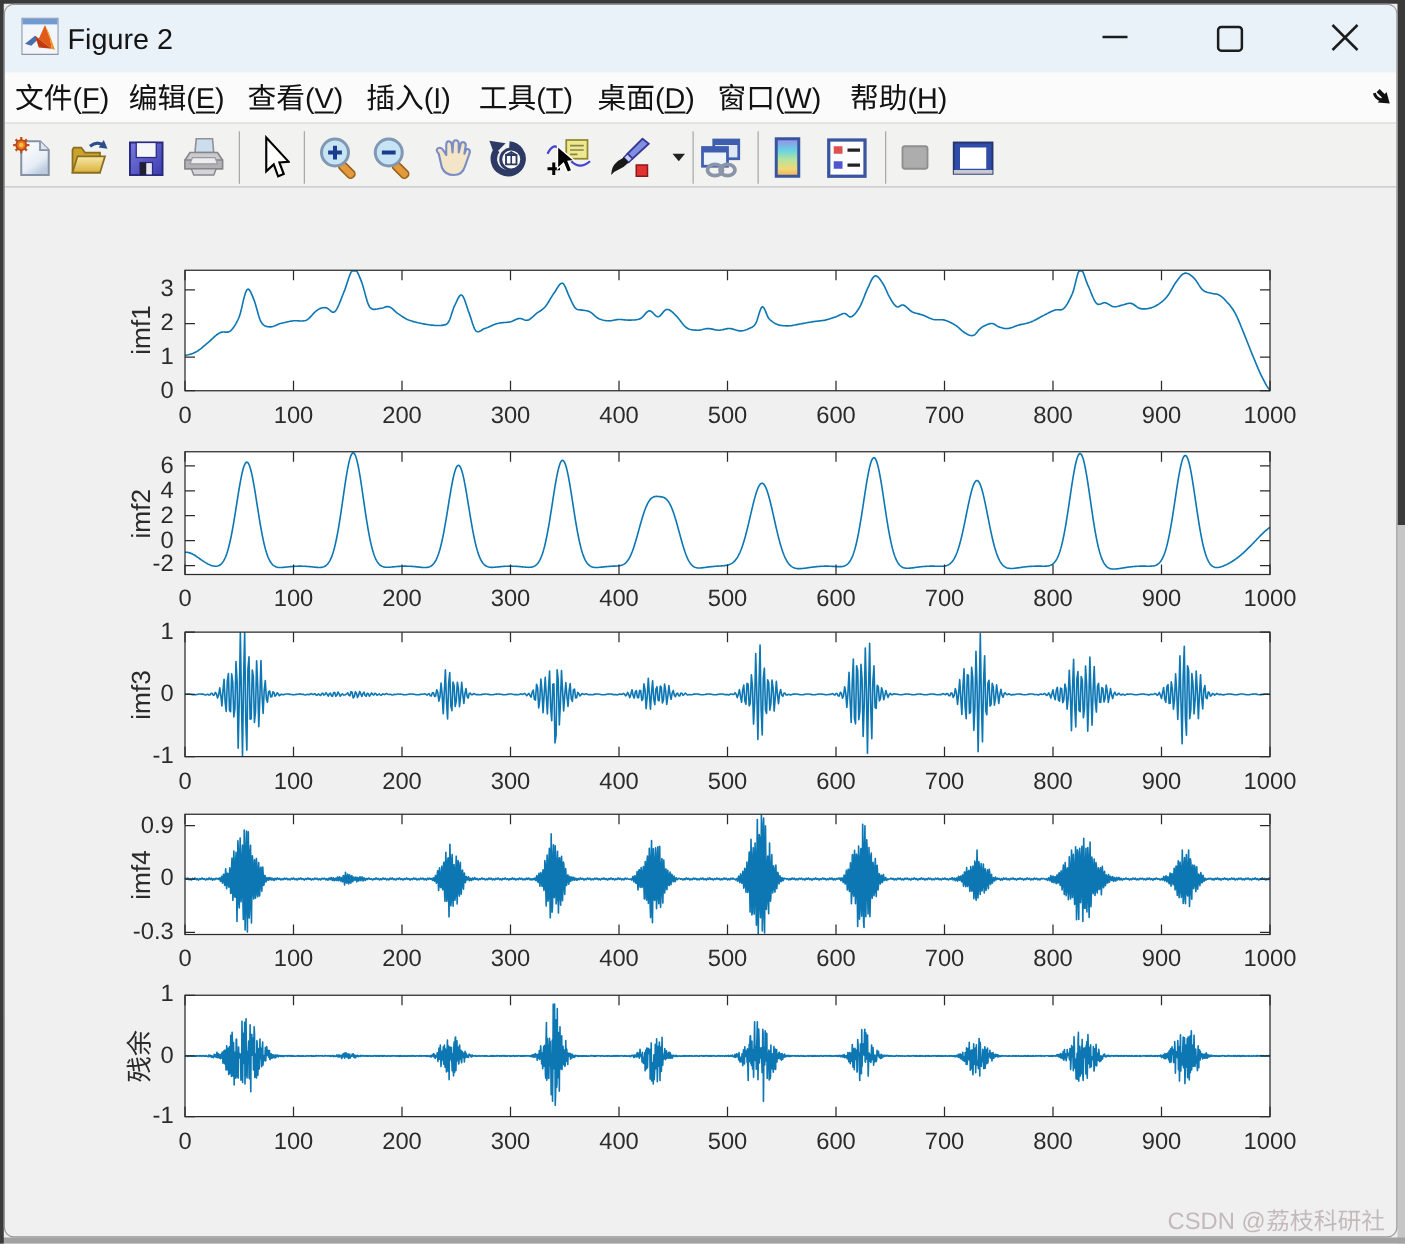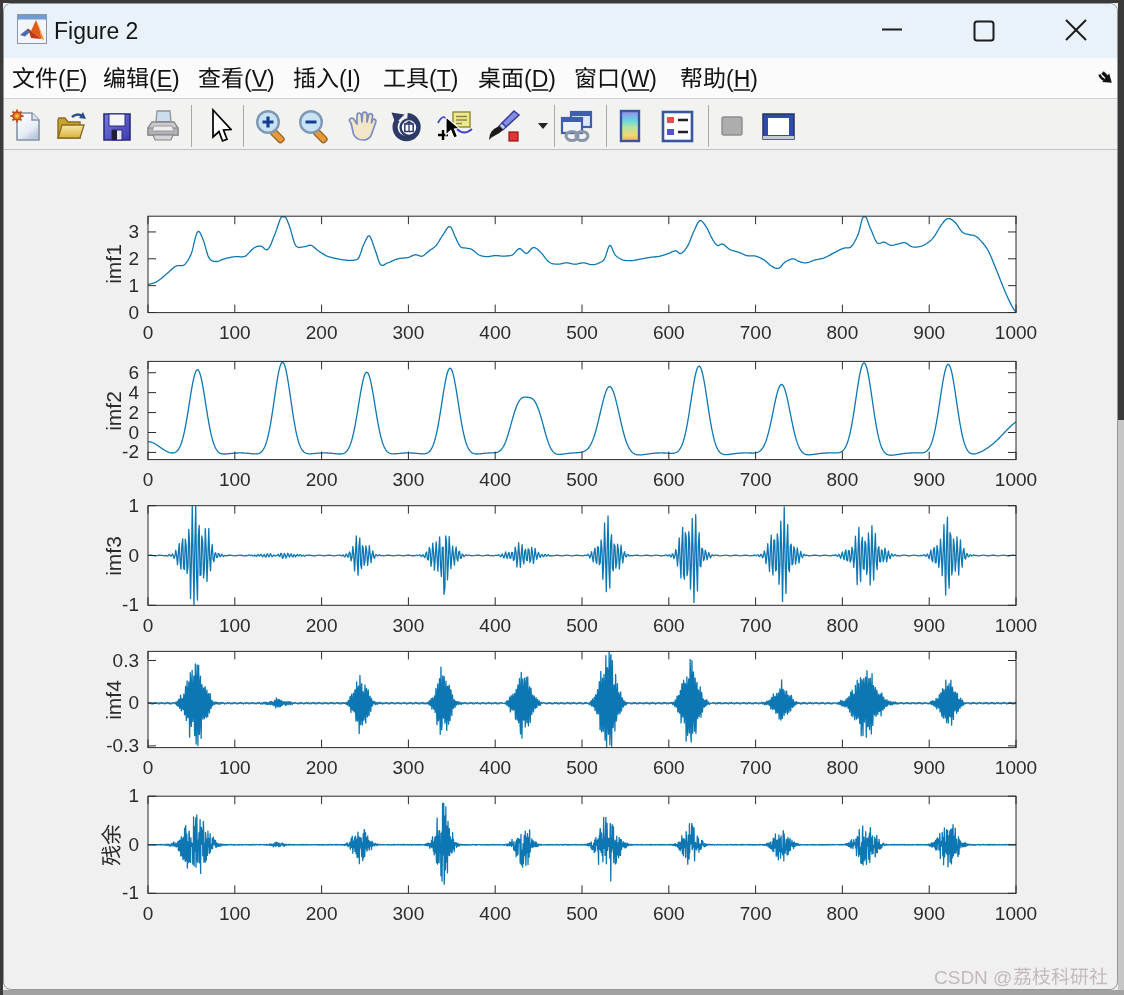--- a/index.html
+++ b/index.html
@@ -327,21 +327,21 @@
       <div class="lbl xlab" style="left: 408.4px; top: 767.8px;">300</div>
       <div class="lbl xlab" style="left: 495.2px; top: 767.8px;">400</div>
       <div class="lbl xlab" style="left: 582px; top: 767.8px;">500</div>
       <div class="lbl xlab" style="left: 668.8px; top: 767.8px;">600</div>
       <div class="lbl xlab" style="left: 755.6px; top: 767.8px;">700</div>
       <div class="lbl xlab" style="left: 842.4px; top: 767.8px;">800</div>
       <div class="lbl xlab" style="left: 929.2px; top: 767.8px;">900</div>
       <div class="lbl xlab" style="left: 1016px; top: 767.8px;">1000</div>
       <div class="lbl ylab" style="left: 139px; top: 745.9px;">-0.3</div>
       <div class="lbl ylab" style="left: 139px; top: 703.2px;">0</div>
-      <div class="lbl ylab" style="left: 139px; top: 660.5px;">0.3</div>
+      <div class="lbl ylab" style="left: 139px; top: 660.5px;">0.9</div>
       <div class="rot" style="left: 114px; top: 699.5px;">imf4</div>
       <div class="lbl xlab" style="left: 148px; top: 913.5px;">0</div>
       <div class="lbl xlab" style="left: 234.8px; top: 913.5px;">100</div>
       <div class="lbl xlab" style="left: 321.6px; top: 913.5px;">200</div>
       <div class="lbl xlab" style="left: 408.4px; top: 913.5px;">300</div>
       <div class="lbl xlab" style="left: 495.2px; top: 913.5px;">400</div>
       <div class="lbl xlab" style="left: 582px; top: 913.5px;">500</div>
       <div class="lbl xlab" style="left: 668.8px; top: 913.5px;">600</div>
       <div class="lbl xlab" style="left: 755.6px; top: 913.5px;">700</div>
       <div class="lbl xlab" style="left: 842.4px; top: 913.5px;">800</div>

